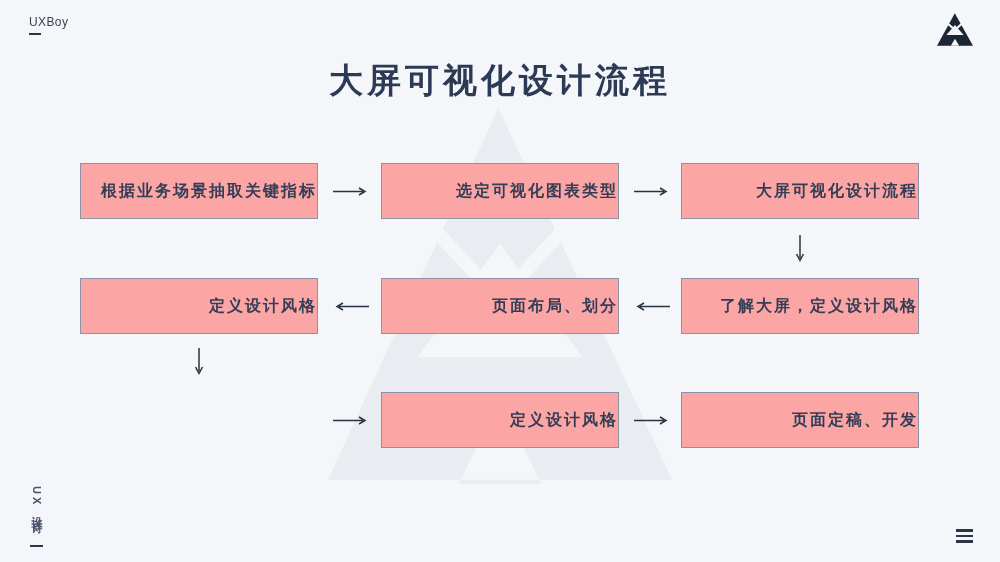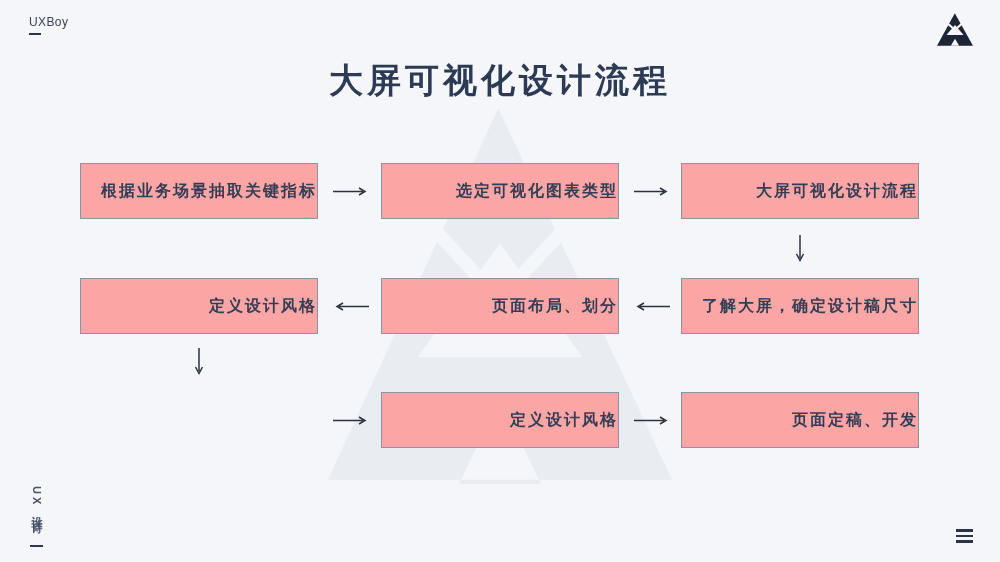--- a/index.html
+++ b/index.html
@@ -111,21 +111,21 @@
     <span>大屏可视化设计流程</span>
   </div>
 
   <div class="step-box r2 c1">
     <span>定义设计风格</span>
   </div>
   <div class="step-box r2 c2">
     <span>页面布局、划分</span>
   </div>
   <div class="step-box r2 c3">
-    <span>了解大屏，确定设计稿尺寸</span>
+    <span>了解大屏，定义设计风格</span>
   </div>
 
   <div class="step-box r3 c2">
     <span>定义设计风格</span>
   </div>
   <div class="step-box r3 c3">
     <span>页面定稿、开发</span>
   </div>
 
   <div class="arrow" style="left:332px; top:186px;">

